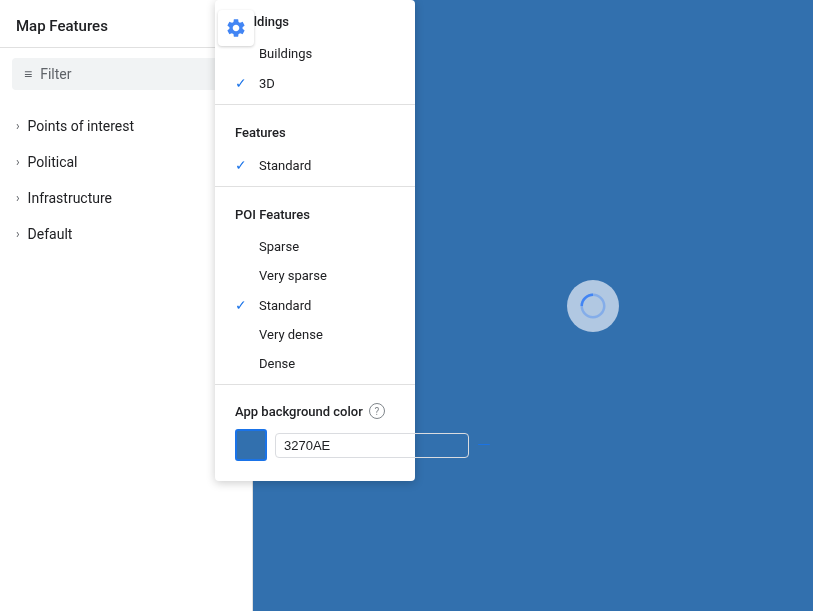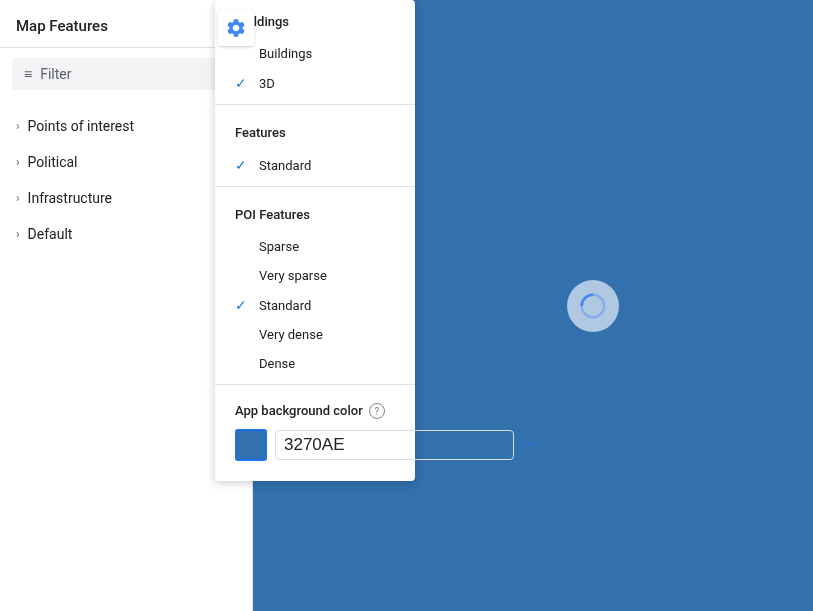--- a/index.html
+++ b/index.html
@@ -181,20 +181,21 @@
       flex-shrink: 0;
     }
 
     
     .bg-color-section {
       padding: 12px 20px 4px 20px;
     }
 
     .bg-color-label-row {
       display: flex;
+      align-items: center;
       gap: 6px;
       margin-bottom: 10px;
     }
 
     .bg-color-label {
       font-size: 13px;
       font-weight: 500;
       color: #202124;
     }
 
@@ -222,21 +223,21 @@
       height: 32px;
       border-radius: 3px;
       background: #3270AE;
       border: 2px solid #1a73e8;
       flex-shrink: 0;
     }
 
     .color-text-input {
       flex: 1;
       border: none;
-      font-size: 17px;
+      font-size: 13px;
       color: #202124;
       outline: none;
       background: transparent;
     }
 
     .color-clear-btn {
       color: #1a73e8;
       font-size: 18px;
       cursor: pointer;
       font-weight: 300;

